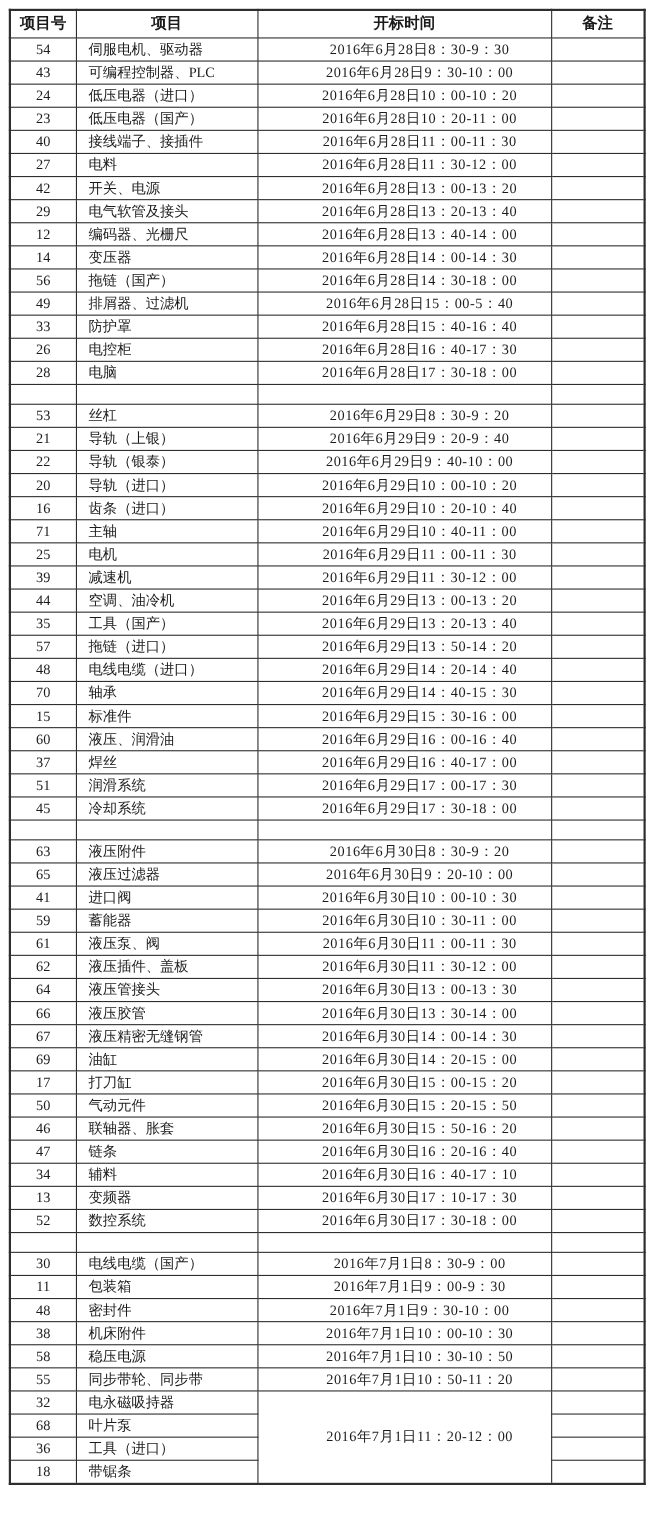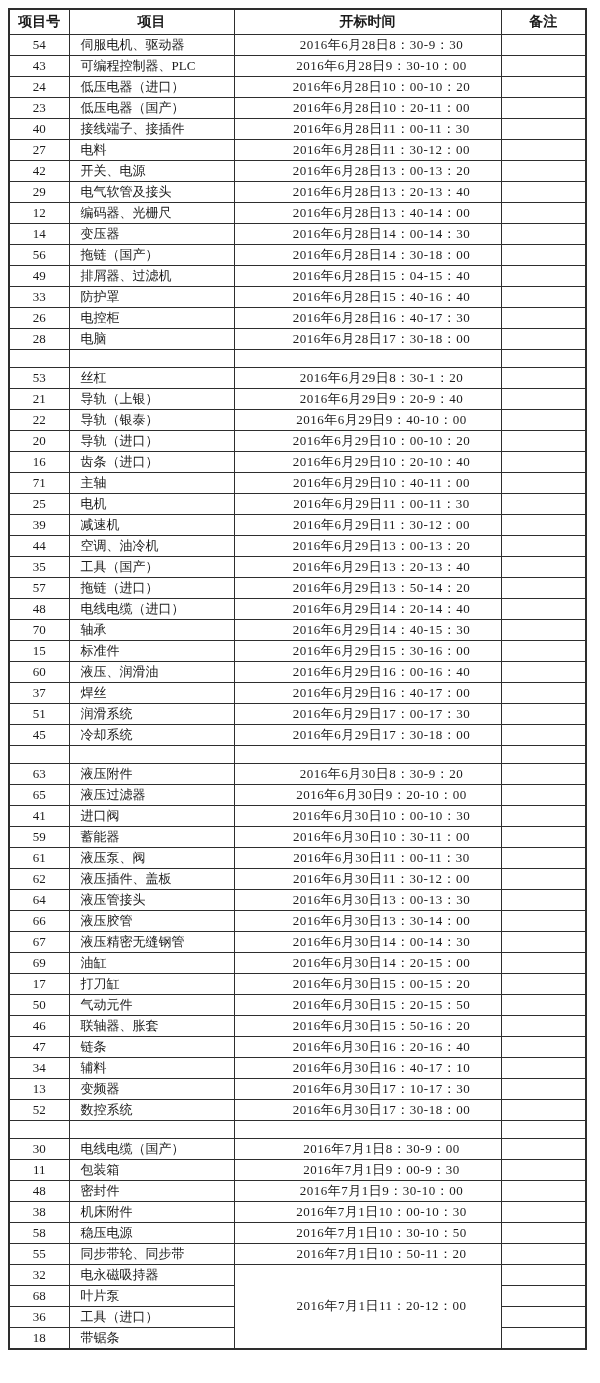--- a/index.html
+++ b/index.html
@@ -131,21 +131,21 @@
         </tr>
         <tr>
           <td class="c-id">56</td>
           <td class="c-item">拖链（国产）</td>
           <td class="c-time">2016年6月28日14：30-18：00</td>
           <td class="c-remark"></td>
         </tr>
         <tr>
           <td class="c-id">49</td>
           <td class="c-item">排屑器、过滤机</td>
-          <td class="c-time">2016年6月28日15：04-15：40</td>
+          <td class="c-time">2016年6月28日15：00-5：40</td>
           <td class="c-remark"></td>
         </tr>
         <tr>
           <td class="c-id">33</td>
           <td class="c-item">防护罩</td>
           <td class="c-time">2016年6月28日15：40-16：40</td>
           <td class="c-remark"></td>
         </tr>
         <tr>
           <td class="c-id">26</td>
@@ -161,21 +161,21 @@
         </tr>
         <tr class="separator-row">
           <td class="c-id"></td>
           <td class="c-item"></td>
           <td class="c-time"></td>
           <td class="c-remark"></td>
         </tr>
         <tr class="section-start">
           <td class="c-id">53</td>
           <td class="c-item">丝杠</td>
-          <td class="c-time">2016年6月29日8：30-1：20</td>
+          <td class="c-time">2016年6月29日8：30-9：20</td>
           <td class="c-remark"></td>
         </tr>
         <tr>
           <td class="c-id">21</td>
           <td class="c-item">导轨（上银）</td>
           <td class="c-time">2016年6月29日9：20-9：40</td>
           <td class="c-remark"></td>
         </tr>
         <tr>
           <td class="c-id">22</td>

